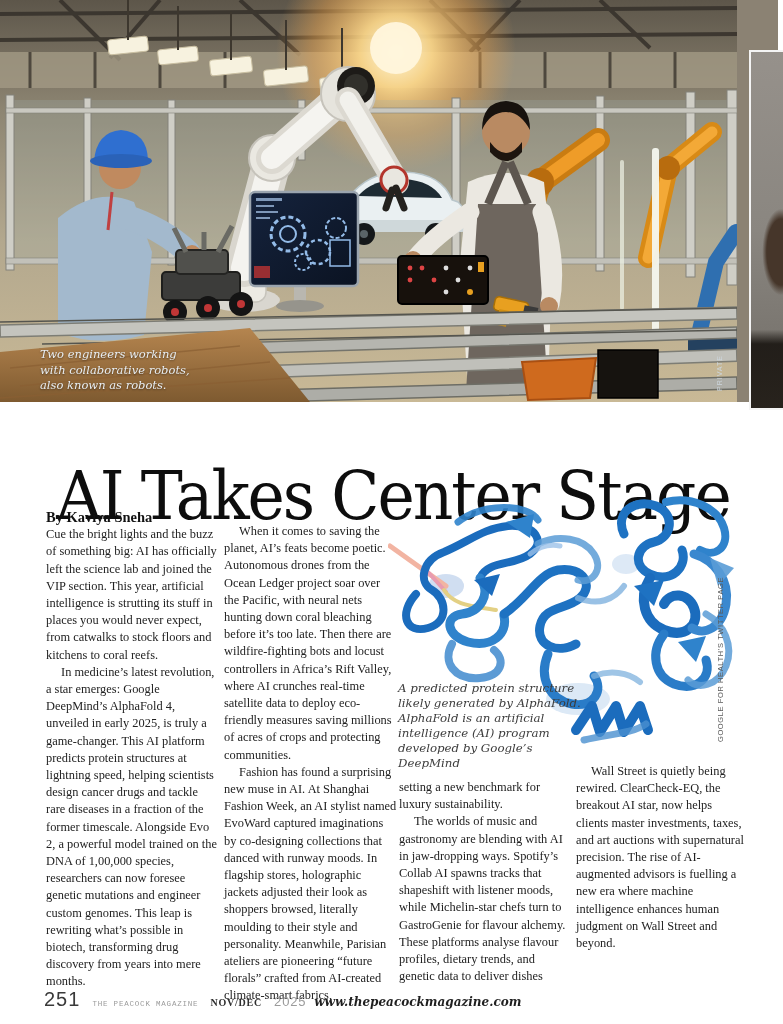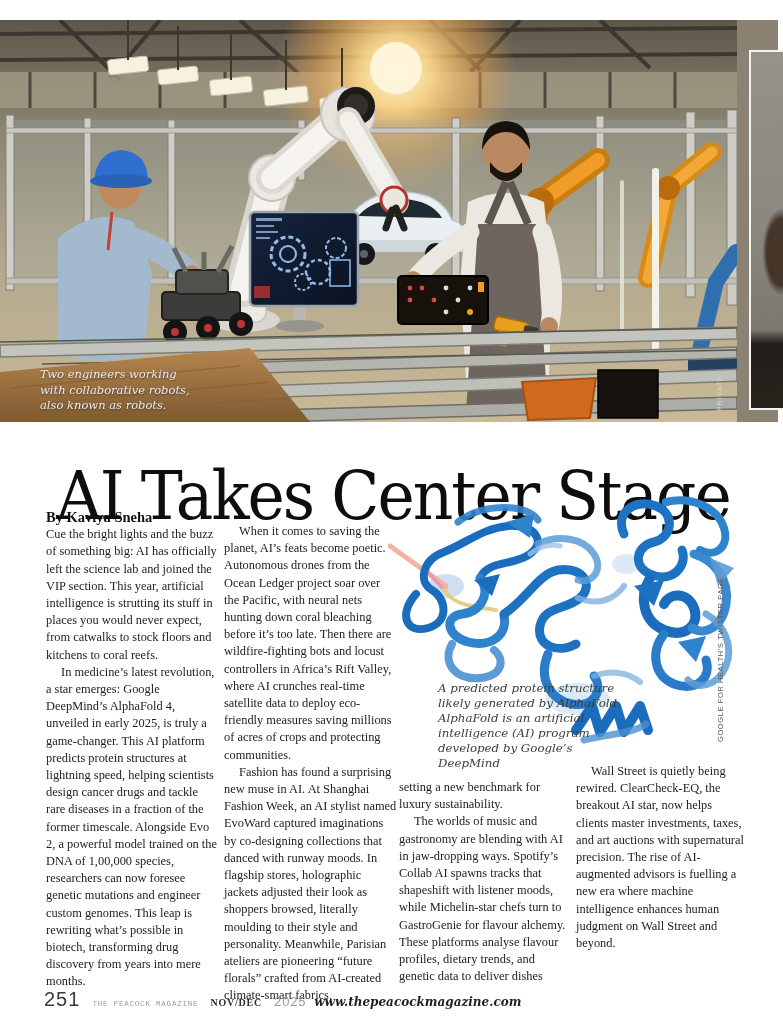--- a/index.html
+++ b/index.html
@@ -1,20 +1,20 @@
 <!DOCTYPE html>
 <html><head>
 <meta charset="utf-8">
 <style>
   html,body{margin:0;padding:0;background:#e8e8e8;}
   .page{position:relative;width:783px;height:1024px;background:#ffffff;overflow:hidden;
         font-family:"Liberation Serif",serif;color:#1c1c1c;}
 
   
-  .hero{position:absolute;left:0;top:0;width:778px;height:402px;overflow:hidden;background:#8b8273;margin-top:20px;}
+  .hero{position:absolute;left:0;top:0;width:778px;height:402px;overflow:hidden;background:#8b8273;}
   .hero svg{display:block;}
   .hero-caption{position:absolute;left:40px;top:347px;width:150px;
     font-family:"DejaVu Serif",serif;font-style:italic;font-size:11.5px;line-height:1.35;
     color:#e9eef2;text-shadow:0 1px 2px rgba(0,0,0,.45);}
   .hero-credit{position:absolute;left:716px;top:342px;height:62px;
     writing-mode:vertical-rl;transform:rotate(180deg);
     font-family:"Liberation Sans",sans-serif;font-size:7px;letter-spacing:1px;
     color:#cdd6dd;text-align:center;}
 
   
@@ -38,21 +38,21 @@
   .col p.indent{text-indent:15px;}
   #col1{left:46px;top:509px;width:173px;}
   #col2{left:224px;top:509px;width:173px;margin-top:14px;}
   #col3{left:399px;top:779px;width:172px;}
   #col4{left:576px;top:763px;width:170px;}
   .byline{font-weight:bold;font-size:14.5px;margin:0 0 20px 0;color:#111;}
 
   
   .figure{position:absolute;left:388px;top:494px;width:352px;height:250px;}
   .fig-caption{position:absolute;left:398px;top:681px;width:190px;
-    font-family:"DejaVu Serif",serif;font-style:italic;font-size:11.8px;line-height:1.28;color:#3c3c3c;margin-left:40px;}
+    font-family:"DejaVu Serif",serif;font-style:italic;font-size:11.8px;line-height:1.28;color:#3c3c3c;}
   .fig-credit{position:absolute;left:716px;top:537px;height:205px;
     writing-mode:vertical-rl;transform:rotate(180deg);
     font-family:"Liberation Sans",sans-serif;font-size:7.5px;letter-spacing:.6px;color:#5a5a5a;}
 
   
   .footer{position:absolute;left:44px;top:983px;display:flex;align-items:baseline;gap:12px;}
   .page-number{font-family:"Liberation Sans",sans-serif;font-weight:300;font-size:20px;color:#3a3a3a;letter-spacing:1px;}
   .footer-mag{font-family:Liberation Mono, monospace;font-size:7.5px;letter-spacing:.8px;color:#9b9b9b;}
   .footer-issue{font-family:Liberation Serif, serif;font-size:10px;font-weight:bold;letter-spacing:.8px;color:#2e2e2e;}
   .footer-year{font-family:"Liberation Sans",sans-serif;font-size:13px;letter-spacing:.8px;color:#9b9b9b;}

